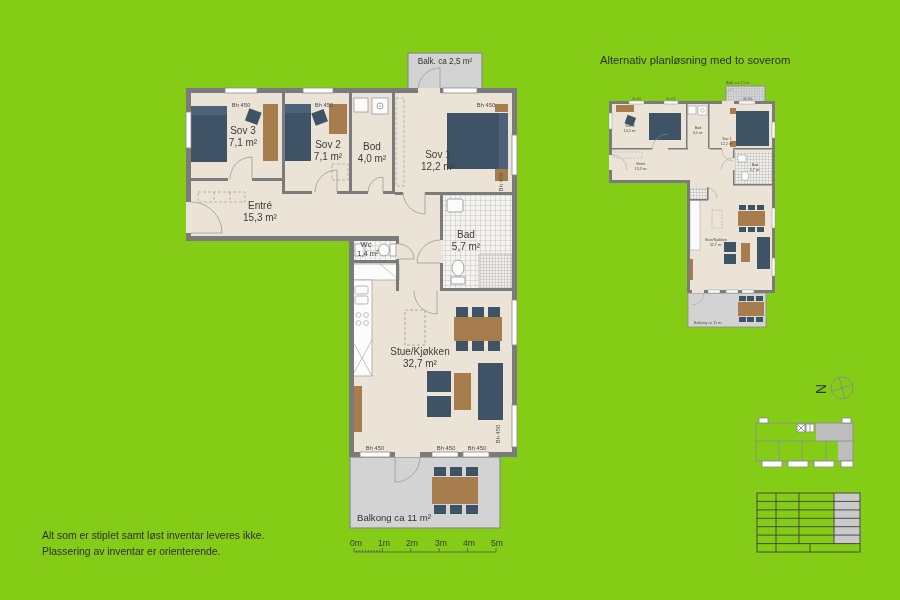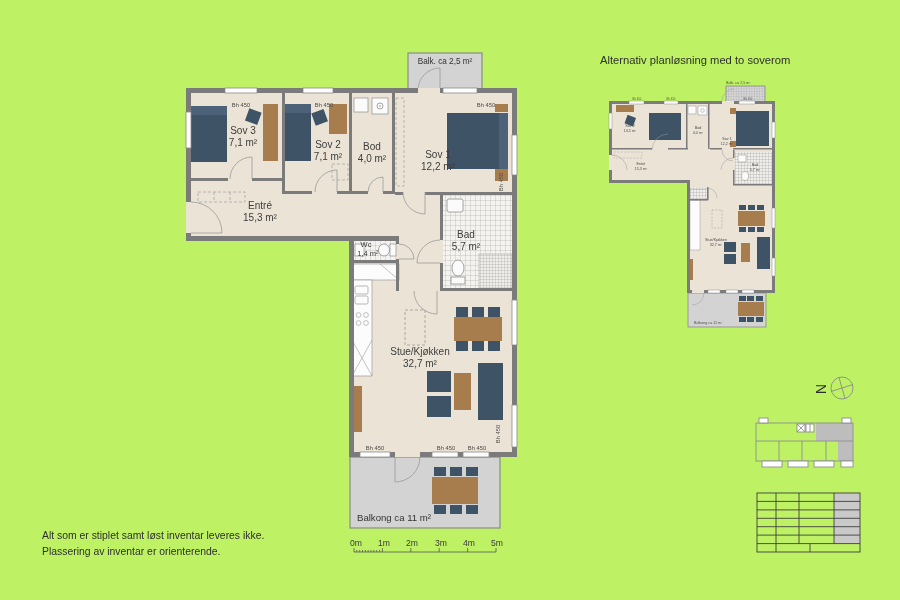--- a/index.html
+++ b/index.html
@@ -1,16 +1,16 @@
 <!DOCTYPE html>
 <html><head>
 <meta charset="utf-8">
 <style>
   html,body{margin:0;padding:0;background:#fff;}
-  .canvas{position:relative;width:900px;height:600px;background:#bef264;overflow:hidden;
+  .canvas{position:relative;width:900px;height:600px;background:#84cc16;overflow:hidden;
           font-family:"Liberation Sans",sans-serif;}
   svg{position:absolute;left:0;top:0;}
   text{font-family:"Liberation Sans",sans-serif;fill:#3d3d3d;}
   .room-name{font-size:10px;}
   .room-area{font-size:10px;}
   .small-label{font-size:7.5px;}
   .bh{font-size:5.8px;fill:#4c4c4c;}
   .mini-name{font-size:3.7px;fill:#4c4c4c;}
   .mini-area{font-size:3.7px;fill:#4c4c4c;}
   .mini-bh{font-size:2.8px;fill:#5a5a5a;}

